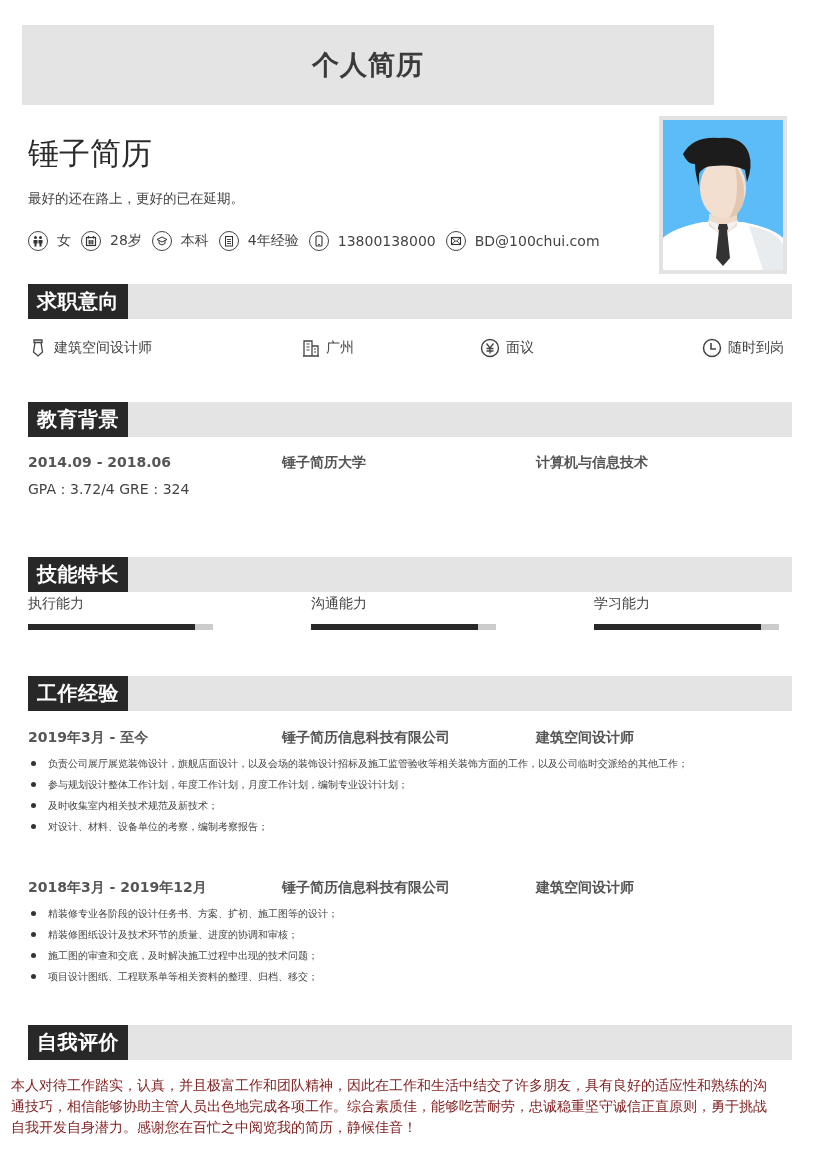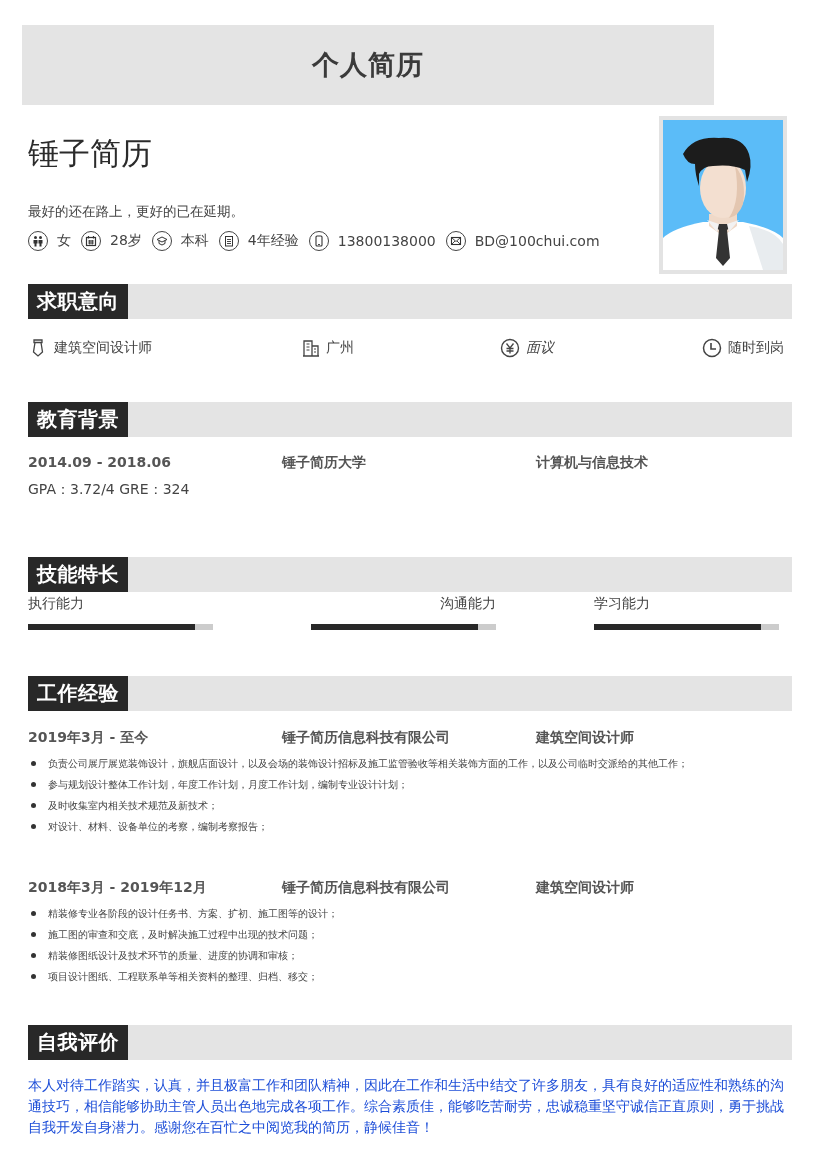--- a/index.html
+++ b/index.html
@@ -3,21 +3,21 @@
 <meta charset="utf-8">
 <style>
   * { box-sizing: border-box; margin: 0; padding: 0; }
   html, body { width: 820px; height: 1160px; background: #ffffff; overflow: hidden; }
   body { font-family: "DejaVu Sans", "Liberation Sans", sans-serif; color: #333; position: relative; }
 
   .top-banner { position: absolute; left: 22px; top: 25px; width: 692px; height: 80px; background: #e4e4e4; display: flex; align-items: center; justify-content: center; }
   .top-banner h1 { font-size: 27px; font-weight: bold; color: #3a3a3a; letter-spacing: 1px; }
 
   .name { position: absolute; left: 28px; top: 133px; font-size: 31px; color: #2b2b2b; font-weight: normal; }
-  .motto { position: absolute; left: 28px; top: 190px; font-size: 13.5px; color: #444; margin-top: 13px; }
+  .motto { position: absolute; left: 28px; top: 190px; font-size: 13.5px; color: #444; }
 
   .info-row { position: absolute; left: 28px; top: 230px; display: flex; align-items: center; font-size: 14px; color: #444; height: 22px; }
   .info-item { display: flex; align-items: center; margin-right: 10px; }
   .info-icon { width: 20px; height: 20px; border: 1.4px solid #444; border-radius: 50%; display: flex; align-items: center; justify-content: center; margin-right: 9px; }
   .info-icon svg { width: 12px; height: 12px; }
 
   .photo { position: absolute; left: 659px; top: 116px; width: 128px; height: 158px; border: 4px solid #e3e3e3; background: #5bbcf8; overflow: hidden; }
 
   .section { position: absolute; left: 28px; width: 764px; height: 35px; background: #e4e4e4; }
   .section .tag { position: absolute; left: 0; top: 0; height: 35px; width: 100px; background: #282828; color: #fff; font-size: 20px; font-weight: bold; display: flex; align-items: center; justify-content: center; letter-spacing: 0.5px; }
@@ -32,21 +32,21 @@
   .skill { position: absolute; top: 595px; width: 185px; }
   .skill .label { font-size: 14px; color: #444; display: block; }
   .skill .bar { position: absolute; top: 29px; left: 0; width: 185px; height: 6px; background: #cccccc; }
   .skill .fill { height: 6px; background: #282828; }
 
   .job-head { position: absolute; font-size: 14px; font-weight: bold; color: #555; }
   .bullets { position: absolute; left: 28px; width: 764px; font-size: 10px; color: #444; line-height: 21px; list-style: none; }
   .bullets li { position: relative; padding-left: 20px; }
   .bullets li::before { content: ""; position: absolute; left: 3px; top: 8px; width: 5px; height: 5px; border-radius: 50%; background: #333; }
 
-  .self-eval { position: absolute; left: 28px; top: 1075px; width: 764px; font-size: 14px; color: #1d4ed8; line-height: 21px; }
+  .self-eval { position: absolute; left: 11px; top: 1075px; width: 764px; font-size: 14px; color: #7f1d1d; line-height: 21px; }
 </style>
 </head>
 <body>
 
 <div class="top-banner">
   <h1>个人简历</h1>
 </div>
 
 <div class="name">锤子简历</div>
 <div class="motto">最好的还在路上，更好的已在延期。</div>
@@ -136,21 +136,21 @@
       </svg>
     <span>建筑空间设计师</span>
   </div>
   <div class="intent" style="left:274px;">
     <svg width="18" height="20" viewBox="0 0 18 20">
         <path d="M2 18V3h8v15M10 8h6v10M1 18h16" fill="none" stroke="#444" stroke-width="1.3"></path>
         <path d="M4.5 6h3M4.5 9h3M4.5 12h3M12 11h2M12 14h2" stroke="#444" stroke-width="1.2"></path>
       </svg>
     <span>广州</span>
   </div>
-  <div class="intent" style="left:472px;font-style:italic;">
+  <div class="intent" style="left:452px;">
     <svg width="20" height="20" viewBox="0 0 20 20">
         <circle cx="10" cy="10" r="8.5" fill="none" stroke="#444" stroke-width="1.4"></circle>
         <path d="M6.5 5.5L10 10l3.5-4.5M10 10v5.5M6.5 10.5h7M6.5 13h7" fill="none" stroke="#444" stroke-width="1.3"></path>
       </svg>
     <span>面议</span>
   </div>
   <div class="intent" style="left:674px;">
     <svg width="20" height="20" viewBox="0 0 20 20">
         <circle cx="10" cy="10" r="8.5" fill="none" stroke="#444" stroke-width="1.5"></circle>
         <path d="M9 5v6h5" fill="none" stroke="#444" stroke-width="1.6"></path>
@@ -169,21 +169,21 @@
 
 <div class="section" style="top:538px;margin-top:19px;">
   <div class="tag">技能特长</div>
 </div>
 <div class="skill" style="left:28px;">
   <span class="label">执行能力</span>
   <div class="bar">
       <div class="fill" style="width:90%;"></div>
     </div>
 </div>
-<div class="skill" style="left:311px;text-align:right;">
+<div class="skill" style="left:311px;">
   <span class="label">沟通能力</span>
   <div class="bar">
       <div class="fill" style="width:90%;"></div>
     </div>
 </div>
 <div class="skill" style="left:594px;">
   <span class="label">学习能力</span>
   <div class="bar">
       <div class="fill" style="width:90%;"></div>
     </div>
@@ -201,21 +201,21 @@
   <li>参与规划设计整体工作计划，年度工作计划，月度工作计划，编制专业设计计划；</li>
   <li>及时收集室内相关技术规范及新技术；</li>
   <li>对设计、材料、设备单位的考察，编制考察报告；</li>
 </ul>
 
 <div class="job-head" style="left:28px; top:879px;">2018年3月 - 2019年12月</div>
 <div class="job-head" style="left:282px; top:879px;">锤子简历信息科技有限公司</div>
 <div class="job-head" style="left:536px; top:879px;">建筑空间设计师</div>
 <ul class="bullets" style="top:903px;">
   <li>精装修专业各阶段的设计任务书、方案、扩初、施工图等的设计；</li>
+  <li>精装修图纸设计及技术环节的质量、进度的协调和审核；</li>
   <li>施工图的审查和交底，及时解决施工过程中出现的技术问题；</li>
-  <li>精装修图纸设计及技术环节的质量、进度的协调和审核；</li>
   <li>项目设计图纸、工程联系单等相关资料的整理、归档、移交；</li>
 </ul>
 
 <div class="section" style="top:1025px;">
   <div class="tag">自我评价</div>
 </div>
 <div class="self-eval">本人对待工作踏实，认真，并且极富工作和团队精神，因此在工作和生活中结交了许多朋友，具有良好的适应性和熟练的沟通技巧，相信能够协助主管人员出色地完成各项工作。综合素质佳，能够吃苦耐劳，忠诚稳重坚守诚信正直原则，勇于挑战自我开发自身潜力。感谢您在百忙之中阅览我的简历，静候佳音！</div>
 
 </body></html>

